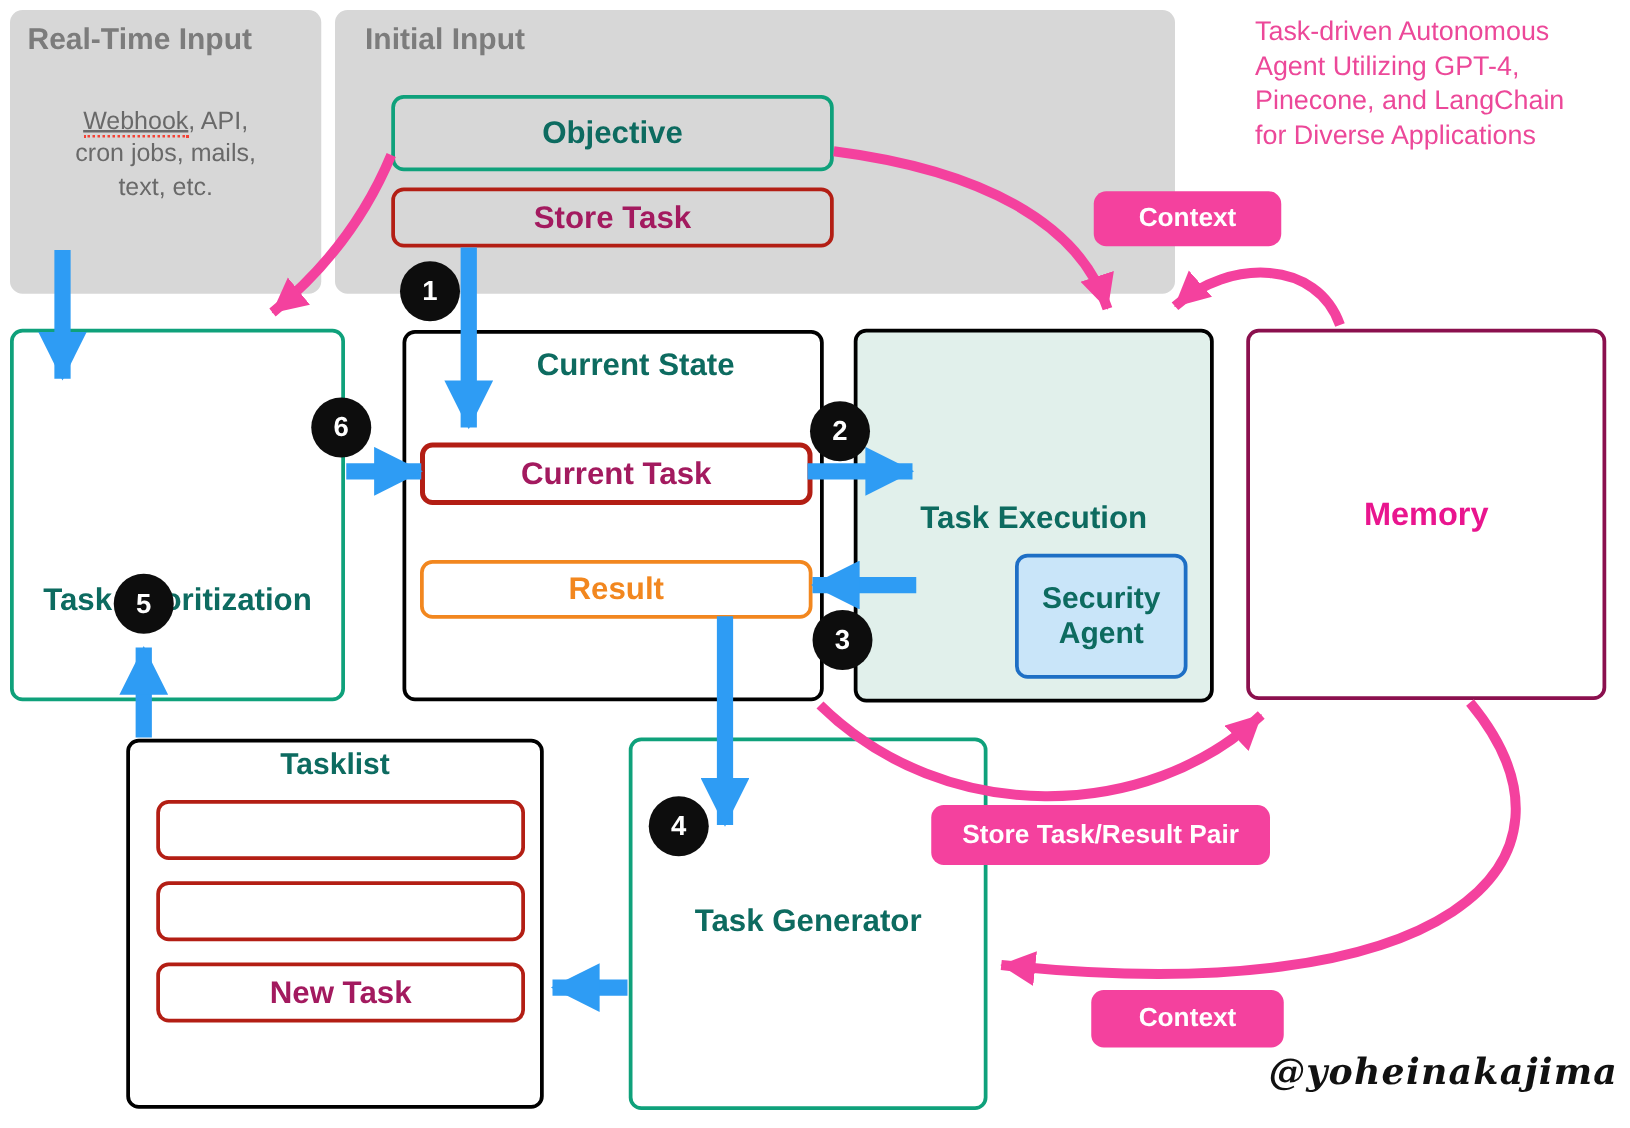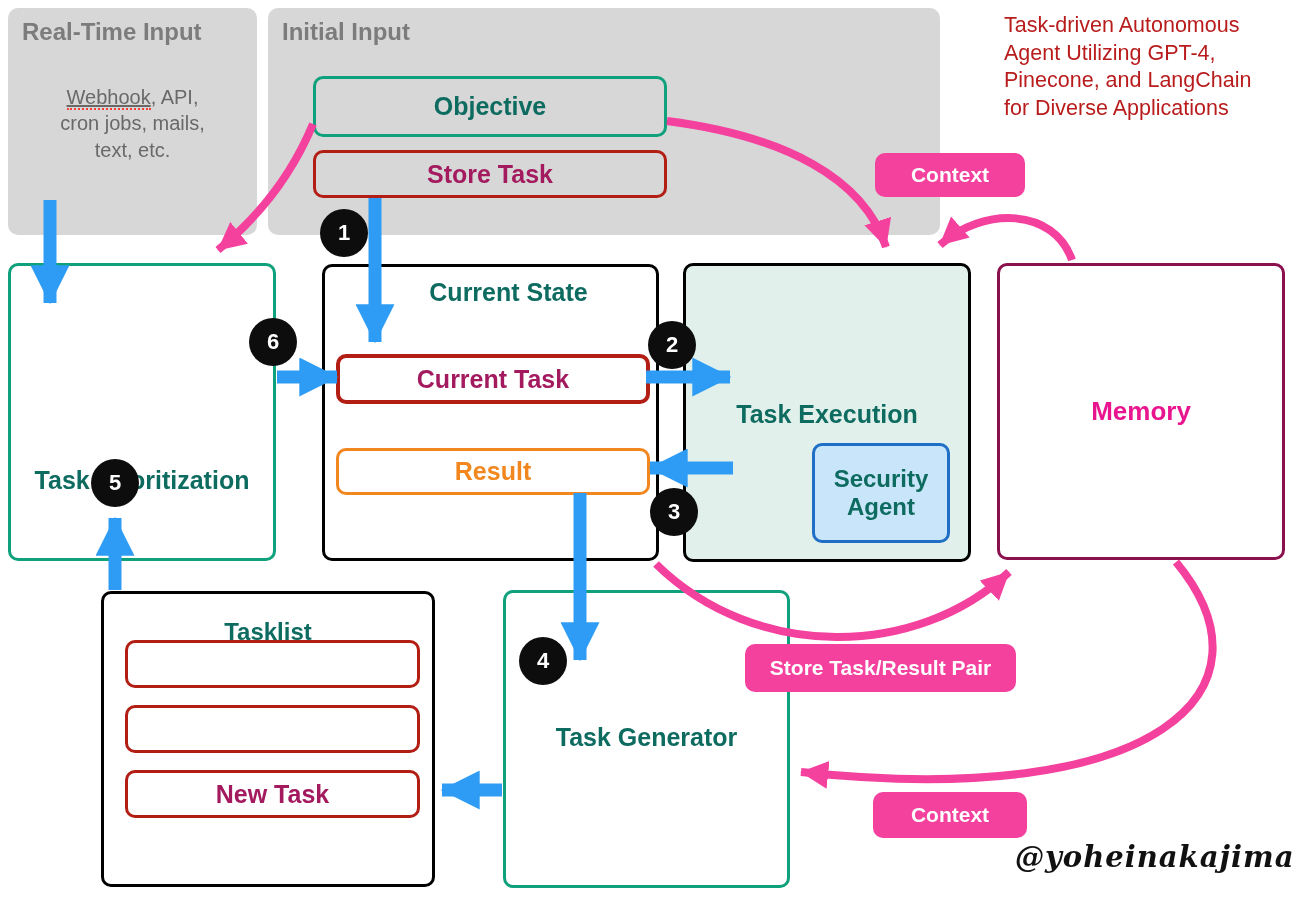--- a/index.html
+++ b/index.html
@@ -16,42 +16,42 @@
   .orangetxt{color:var(--orange);font-weight:bold;font-size:25px;text-align:center;}
   .borT{border-color:var(--teal_border);}
   .borB{border-color:var(--blue_border);}
   .borR{border-color:var(--red_border);}
   .borO{border-color:var(--orange);}
   .transp{background:transparent;}
   .pinklabel{background:var(--pink);color:#fff;font-weight:bold;font-size:21px;
              display:flex;align-items:center;justify-content:center;z-index:6;}
   .circle{width:48px;height:48px;border-radius:50%;background:var(--black);color:#fff;
           font-weight:bold;font-size:22px;display:flex;align-items:center;justify-content:center;z-index:7;}
-  .titleblock{font-size:21.5px;color:#b91c1c;line-height:1.28;white-space:pre-line;}
+  .titleblock{font-size:21.5px;color:#ec4899;line-height:1.28;white-space:pre-line;}
   .signature{font-family:"DejaVu Serif",serif;font-style:italic;font-weight:bold;
              font-size:29px;color:#111;letter-spacing:1px;}
   svg.arrows{position:absolute;left:0;top:0;z-index:5;pointer-events:none;}
   .z2{z-index:2;}
 </style>
 </head>
 <body>
 
 <div class="canvas">
 
   <div class="abs graybox" style="left:8px;top:8px;width:249px;height:227px;">
     <div class="abs grayhead" style="left:14px;top:10px;">Real-Time Input</div>
     <div class="abs graybody" style="left:0;top:76px;width:249px;">
       <span class="webhook">Webhook</span><span>, API,</span><br>
       <span>cron jobs, mails,</span><br>
       <span>text, etc.</span>
     </div>
   </div>
 
   <div class="abs graybox" style="left:268px;top:8px;width:672px;height:227px;">
-    <div class="abs grayhead" style="left:14px;top:10px;">Initial Input</div>
+    <div class="abs grayhead" style="left:24px;top:10px;">Initial Input</div>
     <div class="abs node transp borT" style="left:45px;top:68px;width:354px;height:61px;">
       <span class="tealtxt">Objective</span>
     </div>
     <div class="abs node transp borR" style="left:45px;top:142px;width:354px;height:48px;">
       <span class="purpletxt">Store Task</span>
     </div>
   </div>
 
   <div class="abs titleblock" style="left:1004px;top:12px;width:298px;">Task-driven Autonomous
 Agent Utilizing GPT-4,
@@ -77,21 +77,21 @@
     <div class="abs node" style="left:126px;top:177px;width:138px;height:100px;background:var(--security_bg);border-color:var(--security_border);">
       <span class="tealtxt" style="font-size:24px;line-height:1.15;">Security Agent</span>
     </div>
   </div>
 
   <div class="abs node z2" style="left:997px;top:263px;width:288px;height:297px;border-color:var(--memory_border);">
     <span style="color:var(--memory_text);font-weight:bold;font-size:26px;">Memory</span>
   </div>
 
   <div class="abs borB z2" style="left:101px;top:591px;width:334px;height:296px;border:3px solid;background:#fff;">
-    <div class="tealtxt" style="margin-top:24px;font-size:24px;">Tasklist</div>
+    <div class="tealtxt" style="margin-top:4px;font-size:24px;">Tasklist</div>
     <div class="abs node borR" style="left:21px;top:46px;width:295px;height:48px;"></div>
     <div class="abs node borR" style="left:21px;top:111px;width:295px;height:48px;"></div>
     <div class="abs node borR" style="left:21px;top:176px;width:295px;height:48px;">
       <span class="purpletxt">New Task</span>
     </div>
   </div>
 
   <div class="abs node borT z2" style="left:503px;top:590px;width:287px;height:298px;align-items:flex-start;">
     <span class="tealtxt" style="margin-top:130px;">Task Generator</span>
   </div>

